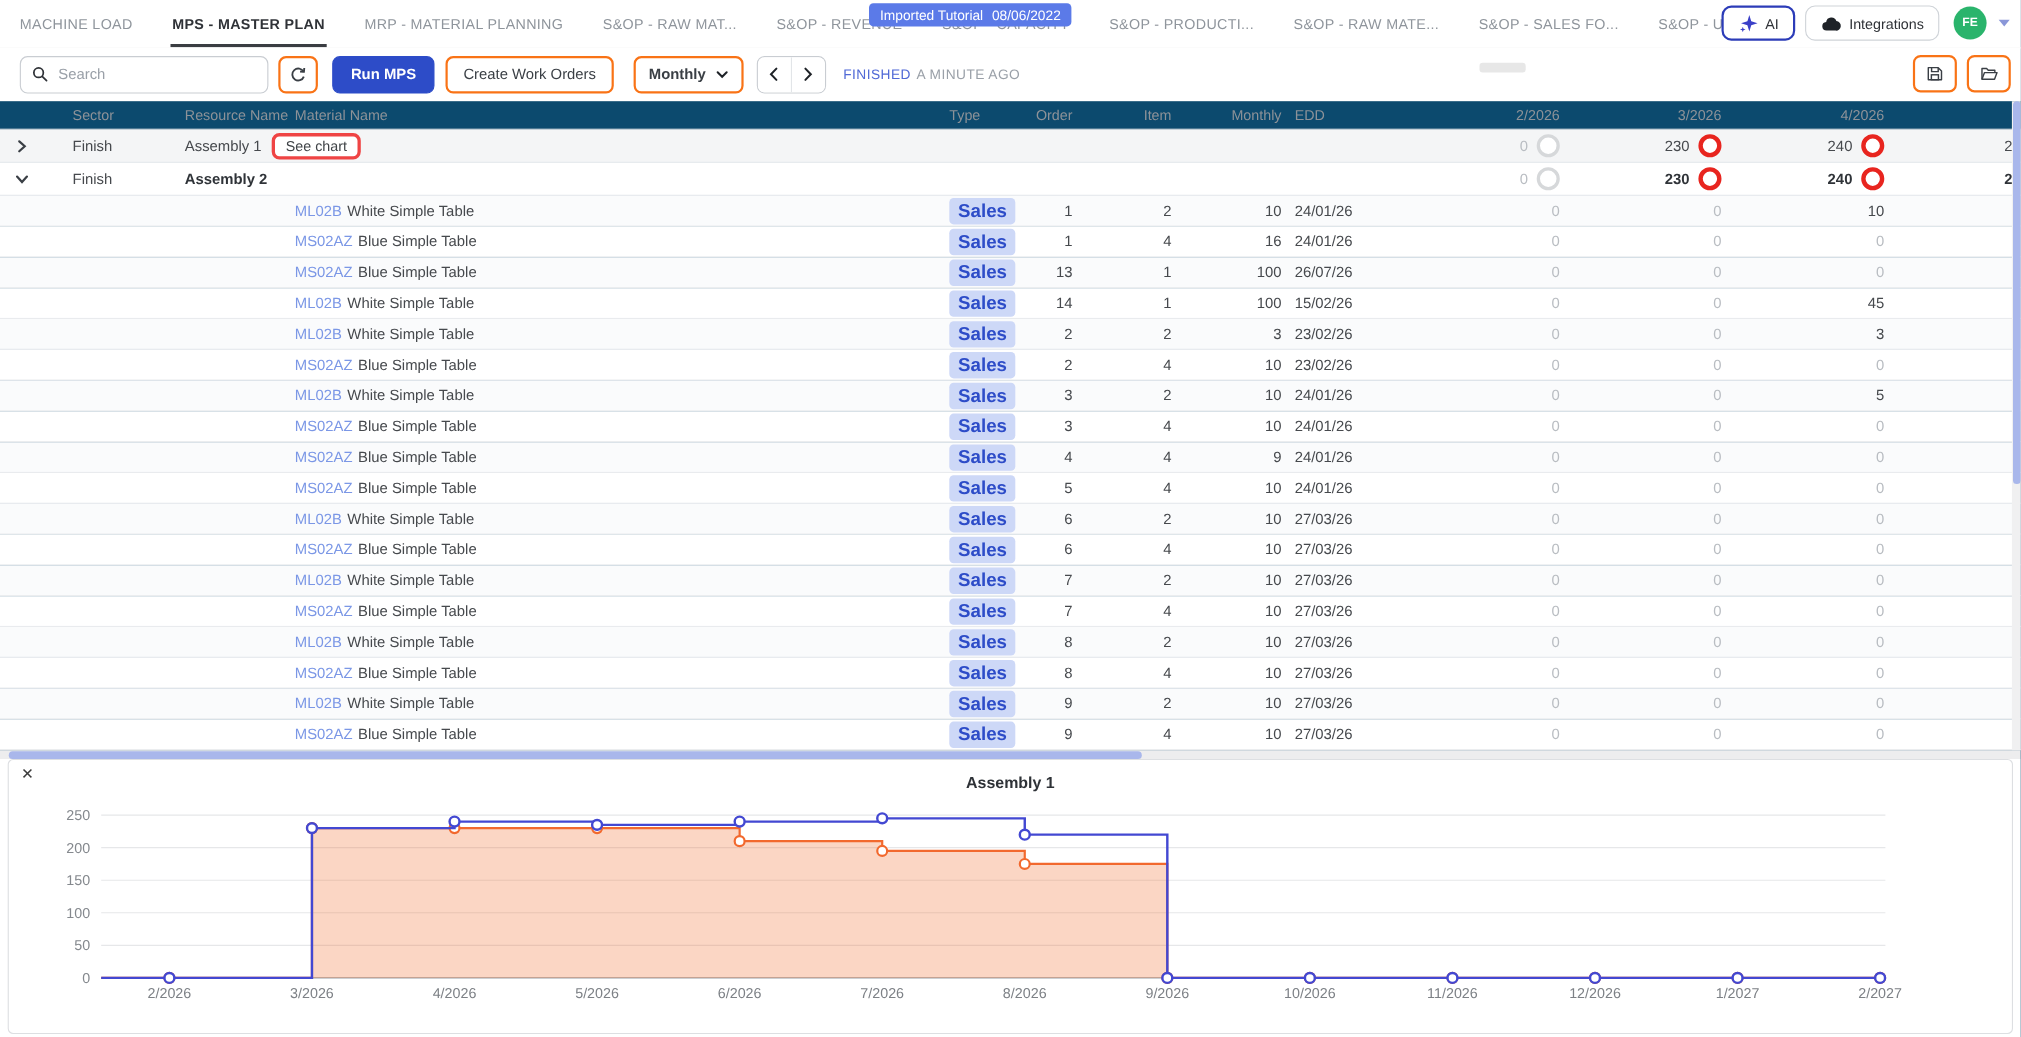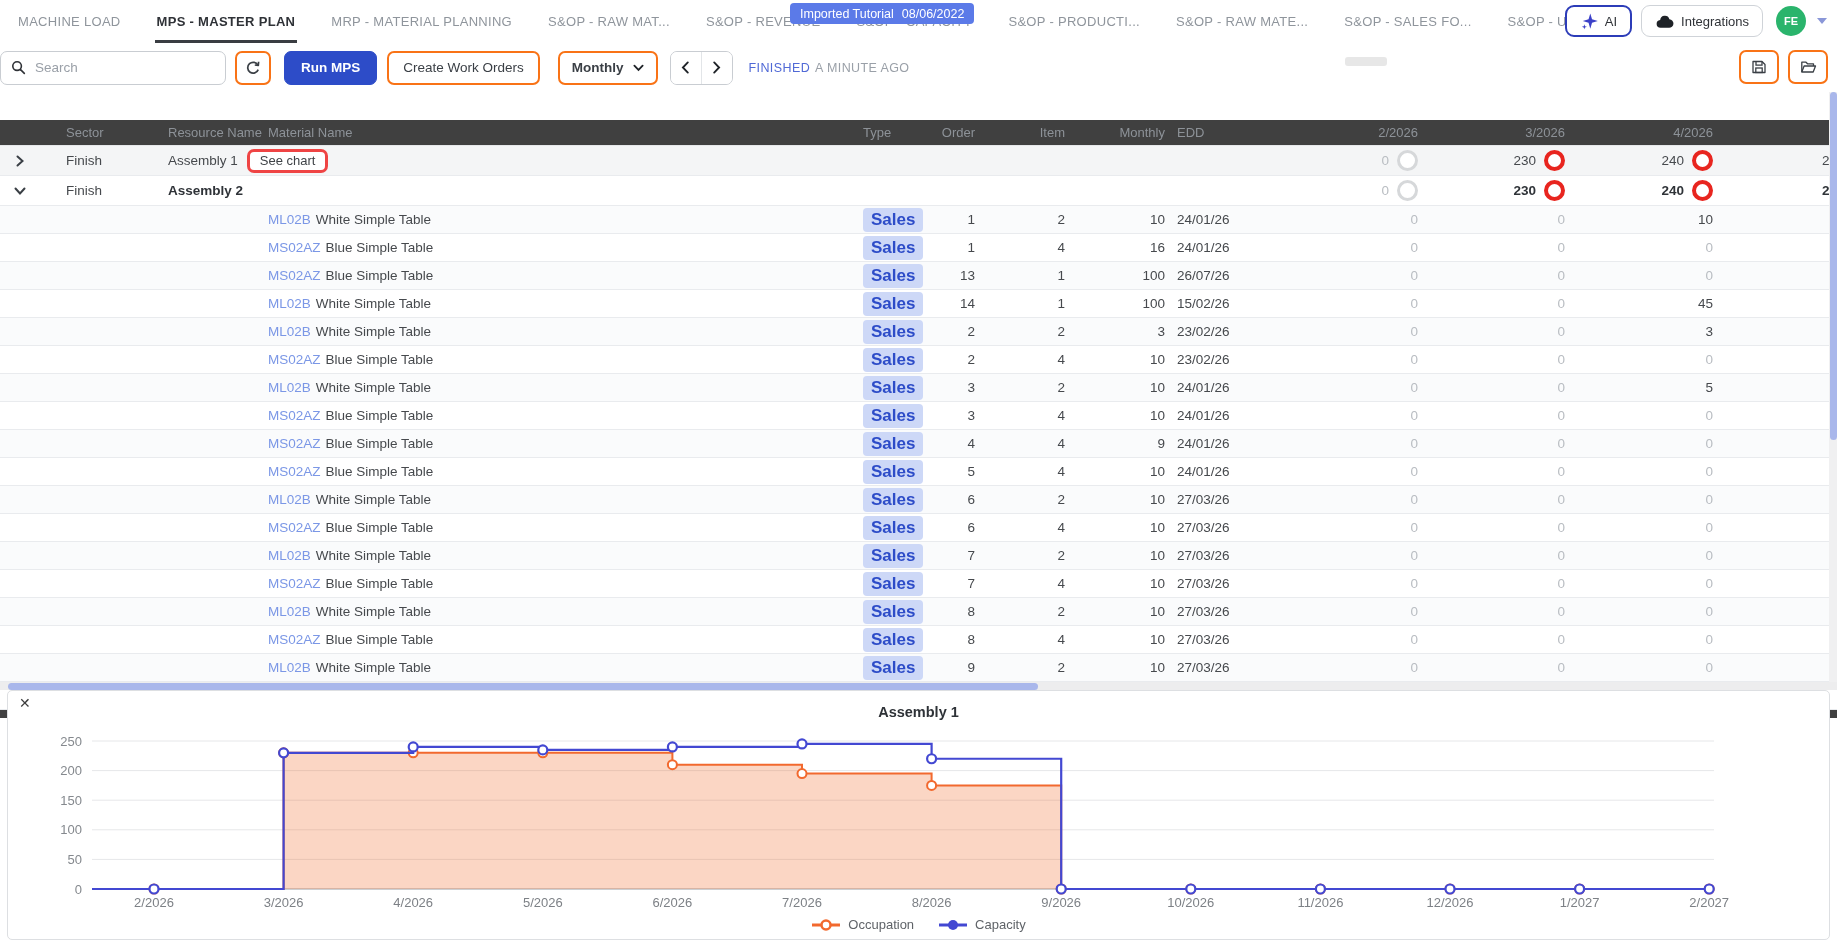--- a/index.html
+++ b/index.html
@@ -11,40 +11,40 @@
   .tab{font-size:13px;letter-spacing:.3px;color:#8f959c;cursor:pointer;position:relative;height:43px;line-height:43px;white-space:nowrap;}
   .tab.active{color:#2f3237;font-weight:bold;}
   .tab.active::after{content:"";position:absolute;left:-2px;right:-2px;bottom:0;height:3px;background:#3a3d42;}
   .nav-right{position:absolute;right:10px;top:5px;display:flex;align-items:center;gap:9px;}
   .btn-ai{display:flex;align-items:center;gap:6px;height:32px;padding:0 13px;border:2px solid #2c3cb8;border-radius:9px;background:#fff;font-size:13px;color:#2f3237;cursor:pointer;}
   .btn-integrations{display:flex;align-items:center;gap:7px;height:32px;padding:0 13px;border:1px solid #cfd3d8;border-radius:9px;background:#fff;font-size:13px;color:#2f3237;cursor:pointer;}
   .avatar{width:30px;height:30px;border-radius:50%;background:#2ab46c;color:#fff;font-size:11px;font-weight:bold;display:flex;align-items:center;justify-content:center;margin-left:4px;}
   .caret{width:0;height:0;border-left:5px solid transparent;border-right:5px solid transparent;border-top:6px solid #8a97d8;margin-left:2px;cursor:pointer;}
   .nav-tooltip{position:absolute;left:790px;top:3px;height:21px;display:flex;align-items:center;gap:8px;background:#5b7ae8;color:#fff;font-size:12.5px;padding:0 10px;border-radius:4px;z-index:30;}
   
-  .toolbar{position:absolute;left:0;top:43px;width:1837px;height:49px;display:flex;align-items:center;box-sizing:border-box;background:#fff;}
+  .toolbar{position:absolute;left:0;top:43px;width:1837px;height:49px;display:flex;align-items:center;padding-left:18px;box-sizing:border-box;background:#fff;}
   .search{display:flex;align-items:center;gap:7px;width:226px;height:34px;border:1px solid #c9cdd2;border-radius:7px;padding:0 10px;box-sizing:border-box;}
   .search input{border:none;outline:none;font-size:13.5px;color:#46494d;width:170px;font-family:inherit;background:transparent;}
   .search input::placeholder{color:#9aa0a8;}
   .tbtn{height:34px;border:2px solid #f97316;border-radius:7px;background:#fff;display:flex;align-items:center;justify-content:center;font-size:13.5px;color:#3a3f45;cursor:pointer;box-sizing:border-box;font-family:inherit;}
   .btn-refresh{width:36px;margin-left:9px;}
   .btn-run{margin-left:13px;padding:0 16px;background:#2d4cc8;border:1px solid #2d4cc8;color:#fff;font-weight:bold;}
   .btn-create{margin-left:10px;padding:0 14px;}
   .btn-monthly{margin-left:18px;padding:0 12px;gap:9px;font-weight:bold;}
   .pager{display:flex;margin-left:12px;border:1px solid #c9cdd2;border-radius:7px;overflow:hidden;height:34px;box-sizing:border-box;}
   .pager .pg{width:30px;display:flex;align-items:center;justify-content:center;cursor:pointer;background:#fff;}
   .pager .pg:first-child{border-right:1px solid #e2e5e8;}
   .status{margin-left:16px;font-size:12.5px;letter-spacing:.4px;display:flex;gap:5px;}
   .status .st{color:#5069d6;}
   .status .ago{color:#9aa0a8;}
   .ghost-pill{position:absolute;left:1345px;top:57px;width:42px;height:9px;border-radius:3px;background:#e3e3e3;opacity:.85;}
   .tb-icons{position:absolute;right:9px;top:50px;display:flex;gap:9px;}
   .tb-icons .tbtn{width:40px;}
   
-  .grid{position:absolute;left:0;top:92px;width:1837px;height:598px;background:#404040;margin-top:28px;}
+  .grid{position:absolute;left:0;top:92px;width:1837px;height:598px;background:#0c4a6e;}
   .hrow{position:relative;height:26px;border-bottom:1px solid #e6e8ea;box-sizing:border-box;}
   .hcell{position:absolute;top:0;bottom:0;display:flex;align-items:center;font-size:13px;color:#8d9298;white-space:nowrap;}
   .row{position:relative;box-sizing:border-box;border-bottom:1px solid #e9ebee;overflow:hidden;background:#fff;}
   .row.parent{height:30px;}
   .row.shade{background:#f4f5f6;}
   .row.detail{height:28px;}
   .row.detail.alt{background:#fafbfc;}
   .c{position:absolute;top:0;bottom:0;display:flex;align-items:center;font-size:13.5px;color:#46494d;white-space:nowrap;}
   .c.r{justify-content:flex-end;}
   .bold{font-weight:bold;color:#2f3338;}
@@ -691,29 +691,13 @@
       <circle cx="664.4" cy="55.920000000000016" r="4.5" fill="#fff" stroke="#4348d2" stroke-width="2.2"></circle>
       <circle cx="794" cy="52.96000000000001" r="4.5" fill="#fff" stroke="#4348d2" stroke-width="2.2"></circle>
       <circle cx="923.5999999999999" cy="67.76000000000002" r="4.5" fill="#fff" stroke="#4348d2" stroke-width="2.2"></circle>
       <circle cx="1053.1999999999998" cy="198" r="4.5" fill="#fff" stroke="#4348d2" stroke-width="2.2"></circle>
       <circle cx="1182.8" cy="198" r="4.5" fill="#fff" stroke="#4348d2" stroke-width="2.2"></circle>
       <circle cx="1312.3999999999999" cy="198" r="4.5" fill="#fff" stroke="#4348d2" stroke-width="2.2"></circle>
       <circle cx="1442" cy="198" r="4.5" fill="#fff" stroke="#4348d2" stroke-width="2.2"></circle>
       <circle cx="1571.6" cy="198" r="4.5" fill="#fff" stroke="#4348d2" stroke-width="2.2"></circle>
       <circle cx="1701.1999999999998" cy="198" r="4.5" fill="#fff" stroke="#4348d2" stroke-width="2.2"></circle>
     </svg>
-  <div class="legend" id="legend">
-      <div class="item">
-        <svg width="30" height="12" viewBox="0 0 30 12">
-          <line x1="1" y1="6" x2="29" y2="6" stroke="#f2692e" stroke-width="3"></line>
-          <circle cx="15" cy="6" r="4.5" fill="#fff" stroke="#f2692e" stroke-width="2.5"></circle>
-        </svg>
-        <span>Occupation</span>
-      </div>
-      <div class="item">
-        <svg width="30" height="12" viewBox="0 0 30 12">
-          <line x1="1" y1="6" x2="29" y2="6" stroke="#4348d2" stroke-width="3"></line>
-          <circle cx="15" cy="6" r="5" fill="#4348d2"></circle>
-        </svg>
-        <span>Capacity</span>
-      </div>
-    </div>
 </div>
 
 </body></html>

